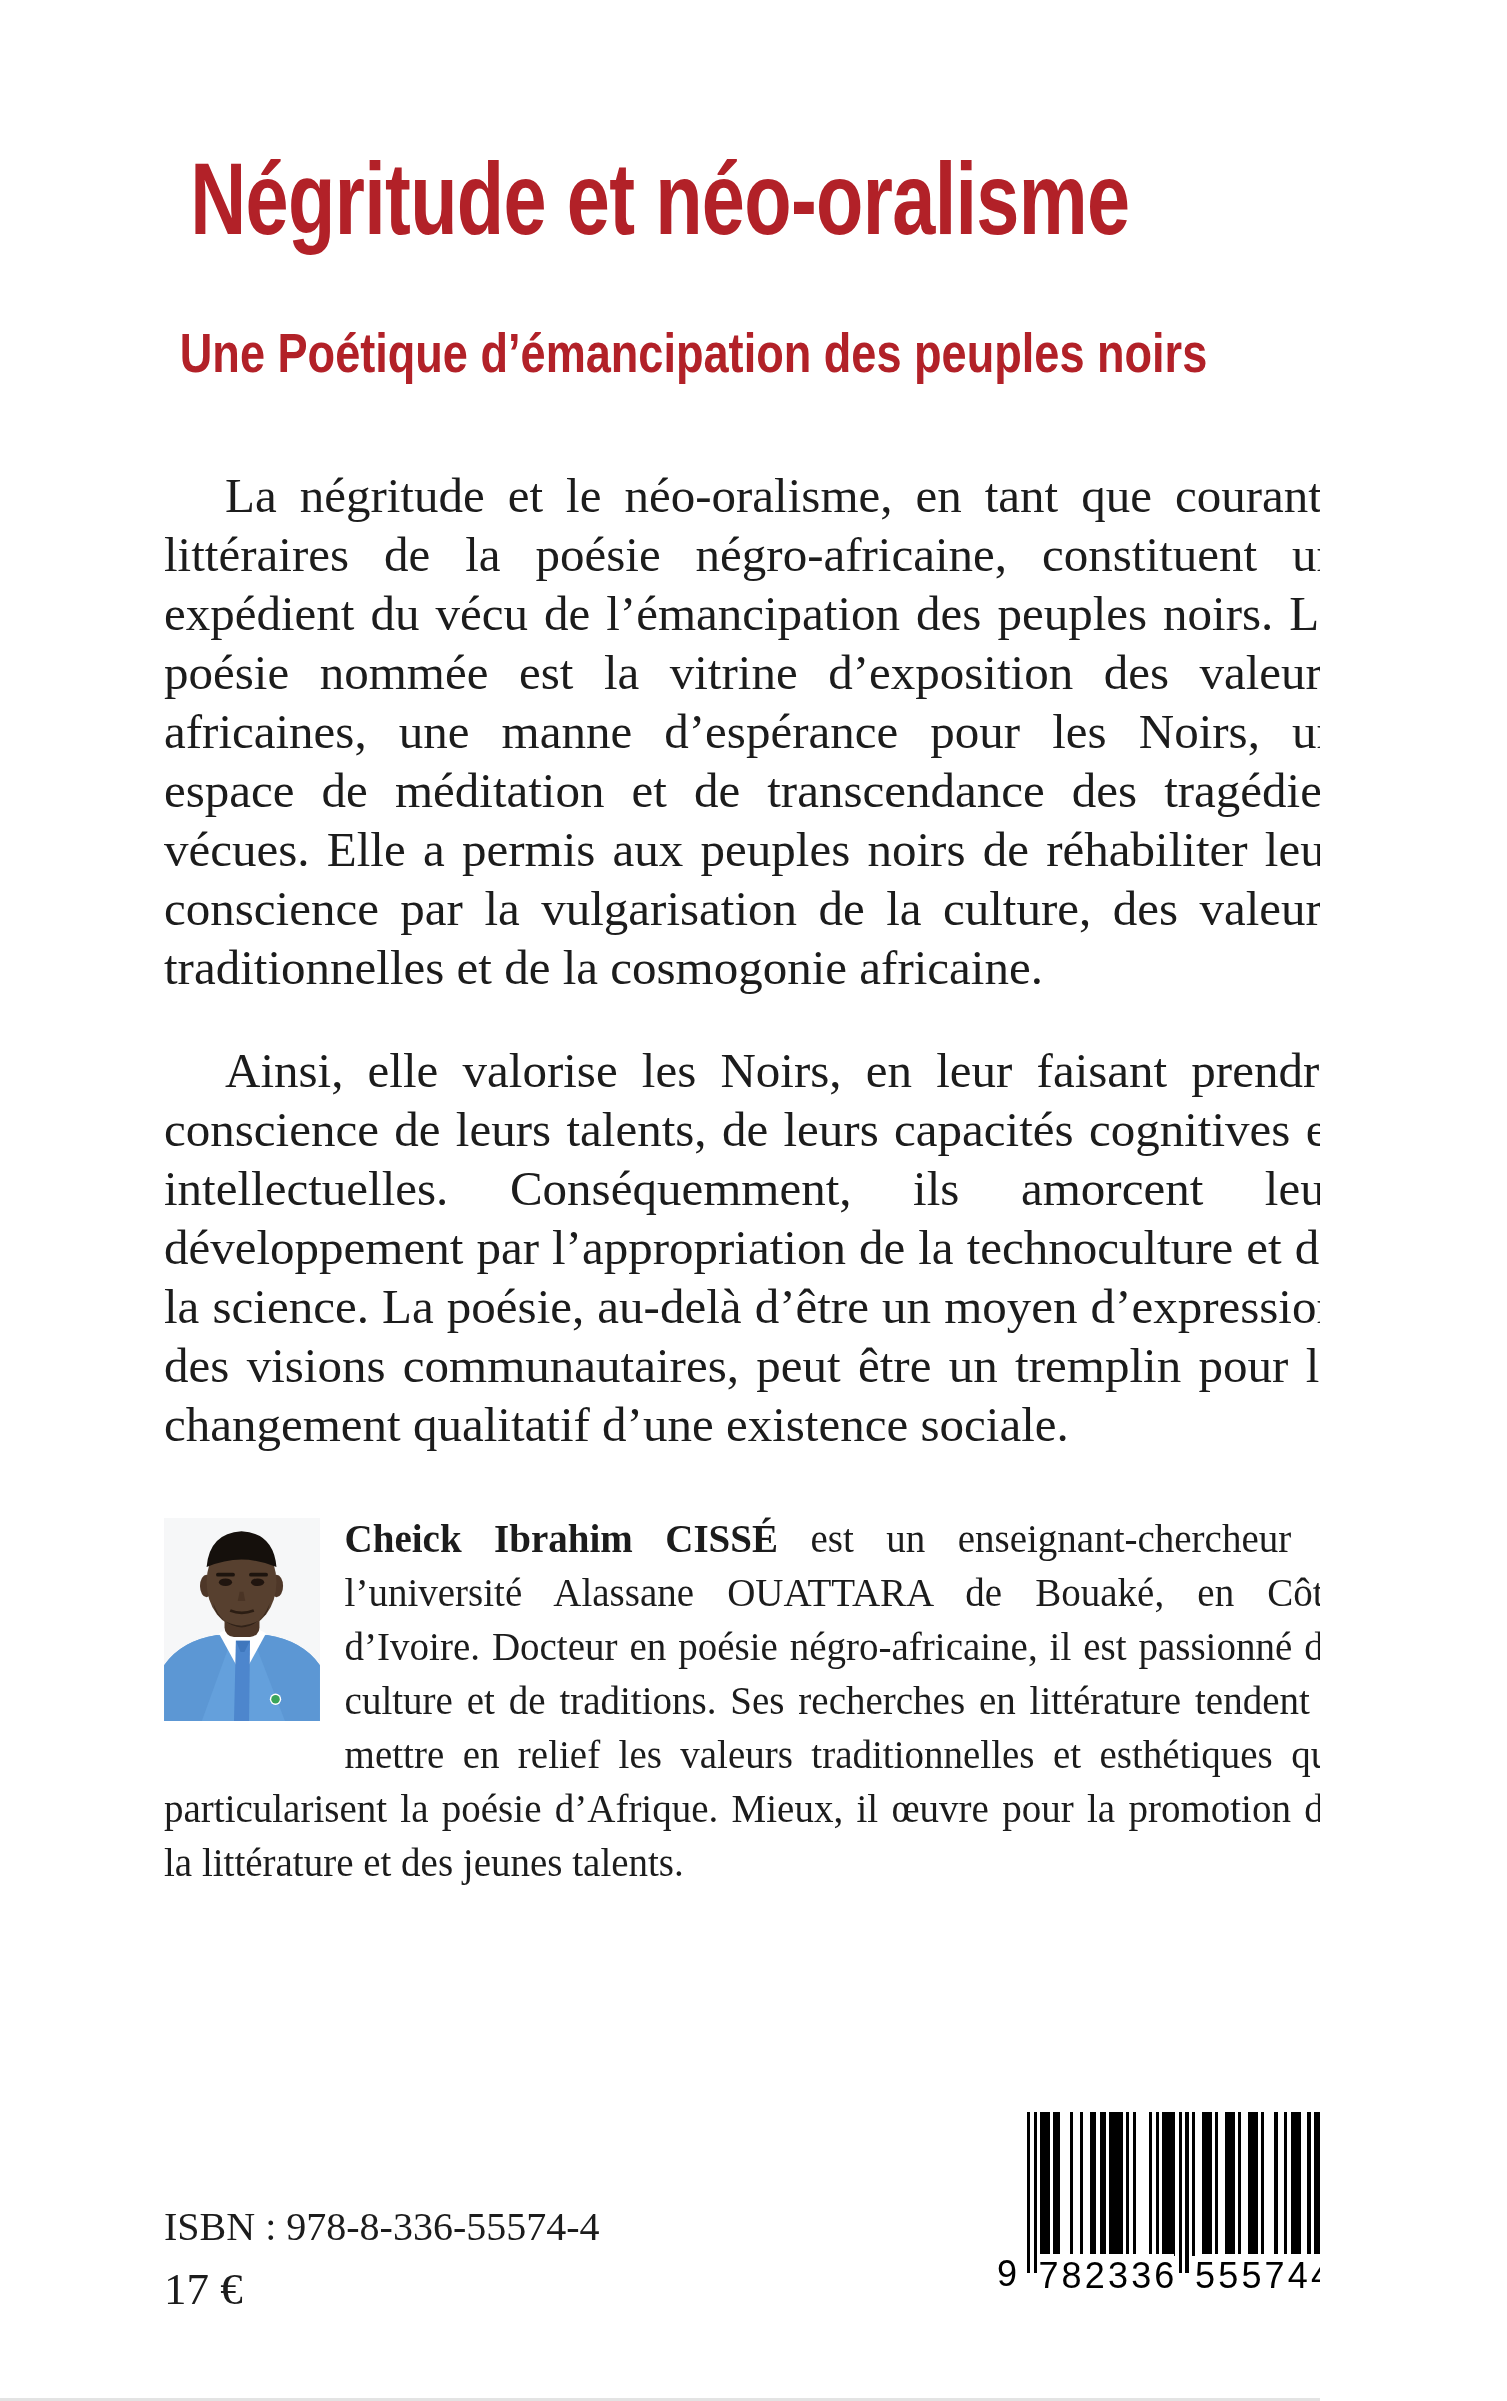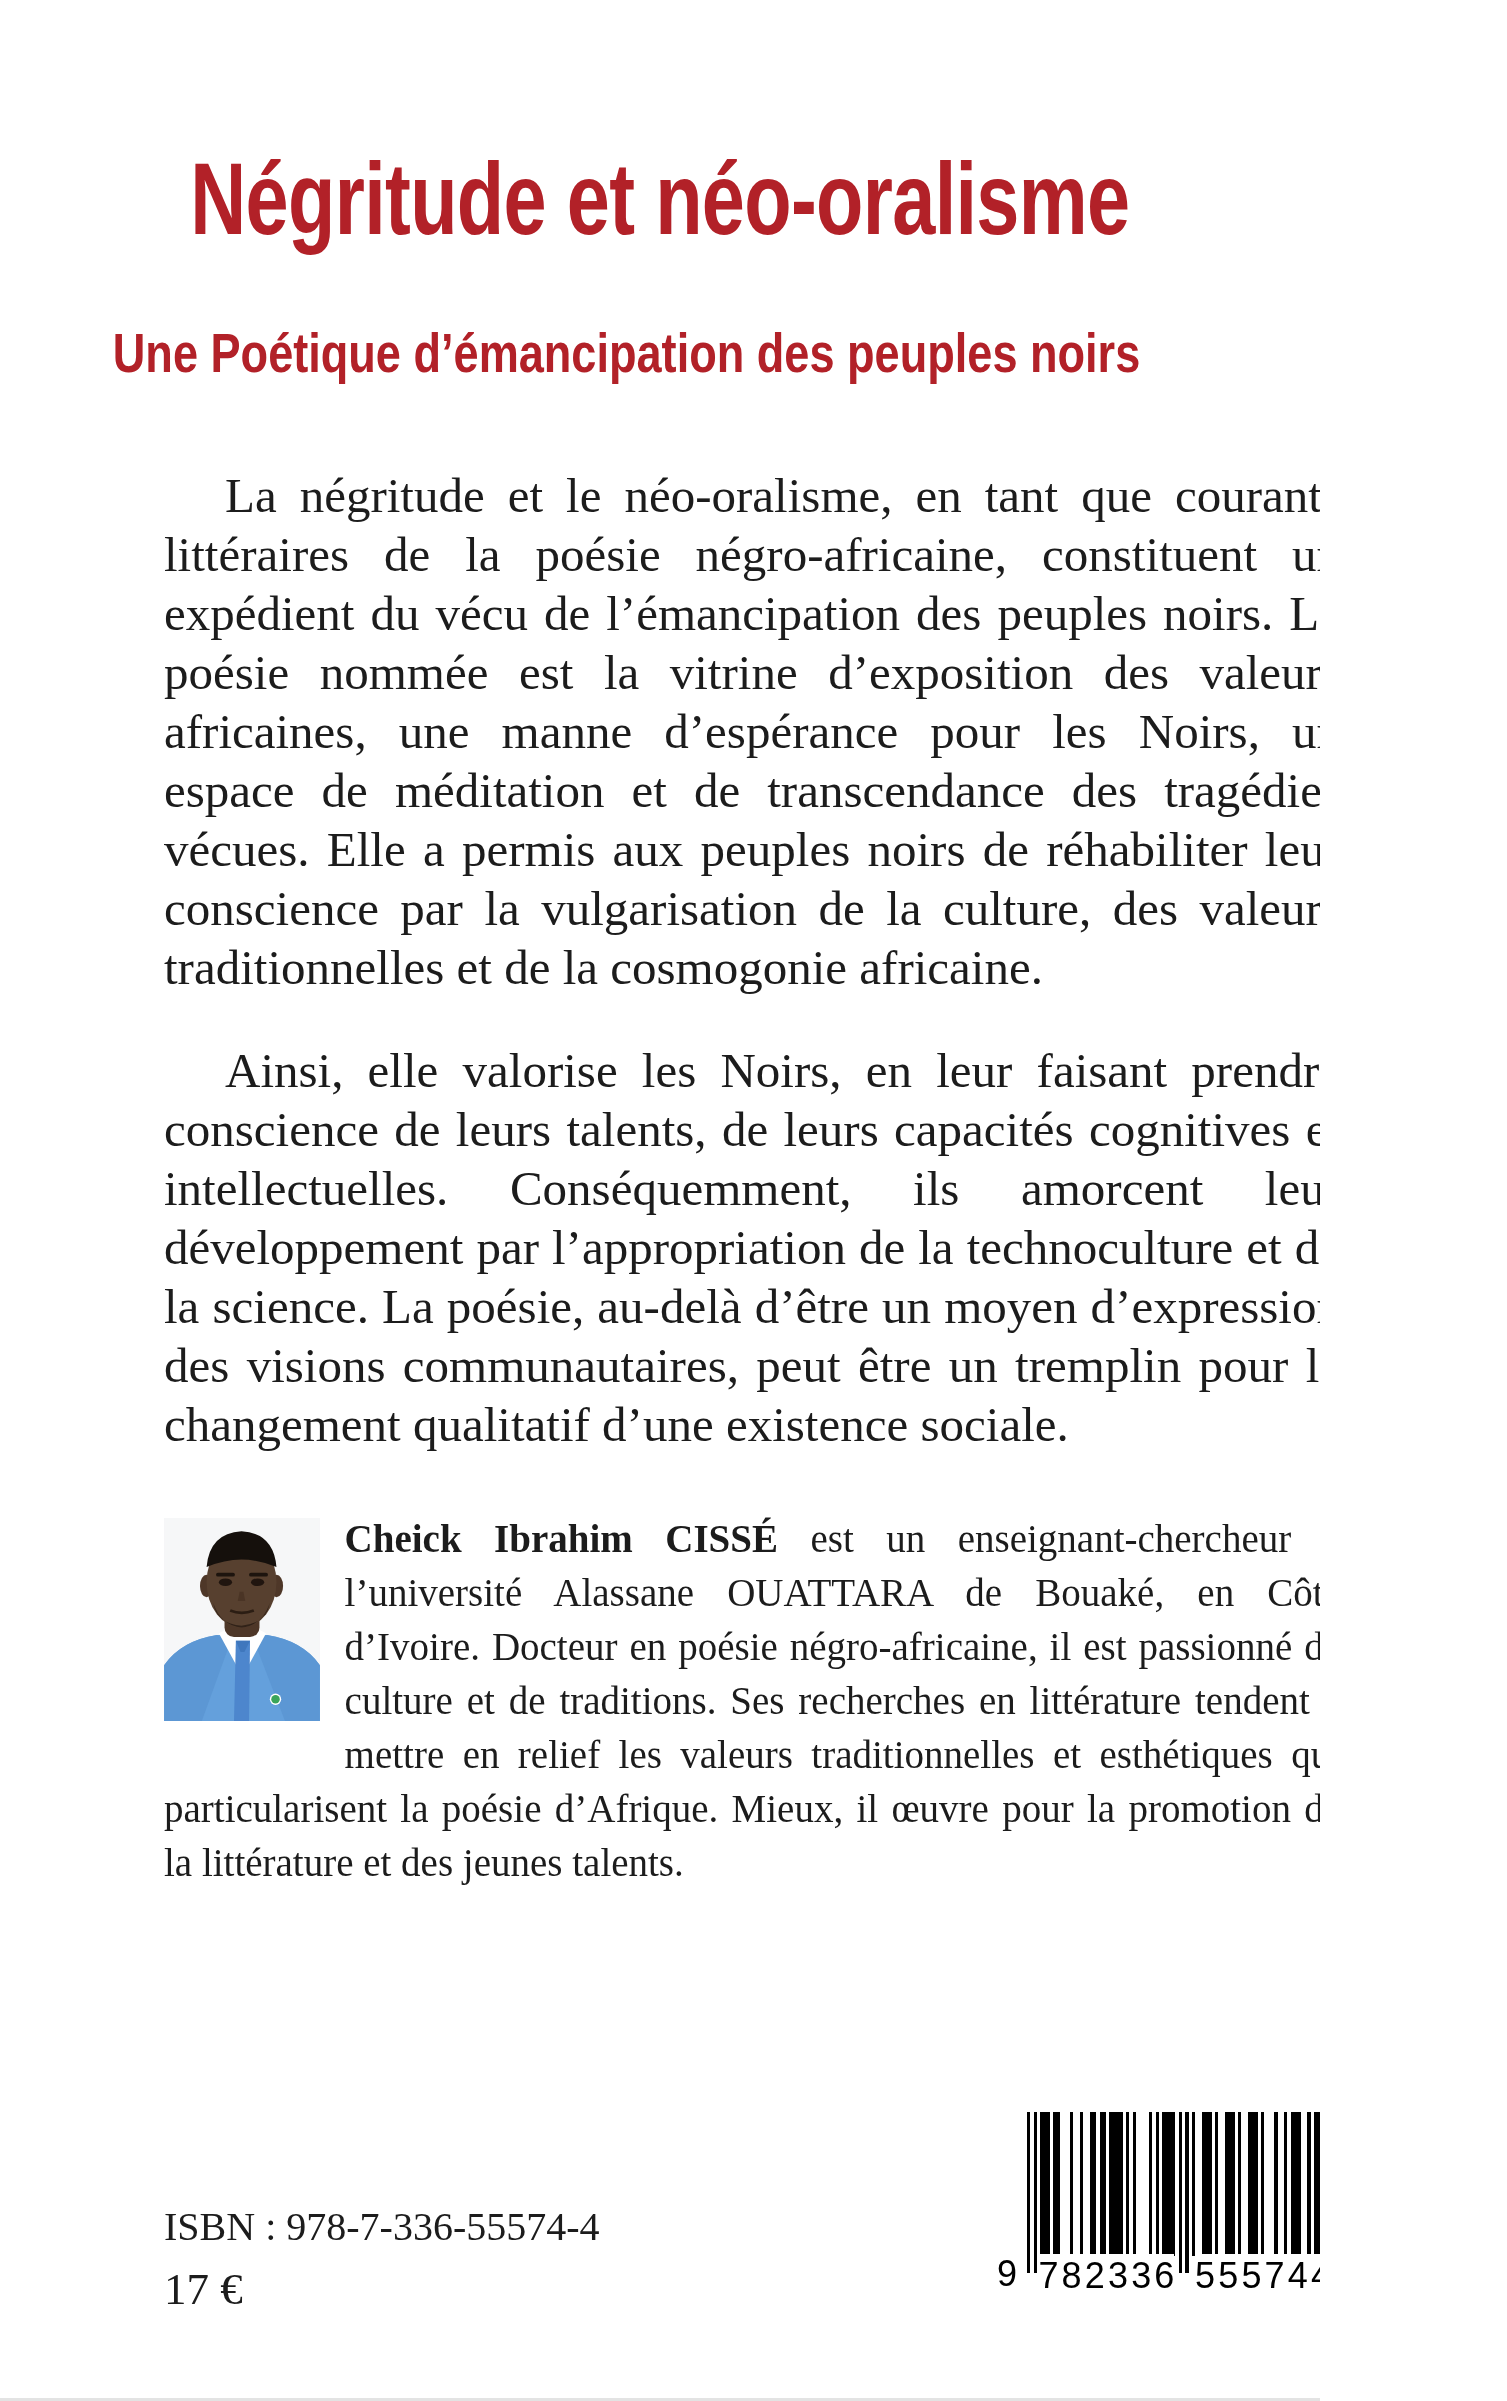--- a/index.html
+++ b/index.html
@@ -24,21 +24,21 @@
   .title-inner{
     display:inline-block;
     font-size:102px;font-weight:bold;
     transform:scaleX(0.76);transform-origin:center;
     letter-spacing:-0.9px;
     color:var(--accent);
     white-space:nowrap;
   }
   .subtitle-wrap{
     position:absolute;top:326px;left:0;width:100%;
-    text-align:left;line-height:1;
+    text-align:right;line-height:1;
     font-family:"Liberation Sans", sans-serif;
   }
   .subtitle-inner{
     display:inline-block;
     font-size:55px;font-weight:bold;
     transform:scaleX(0.82);transform-origin:center;
     color:var(--accent);
     white-space:nowrap;
   }
   
@@ -148,21 +148,21 @@
         <path d="M70,98 Q82,103 95,98" stroke="#2b1d13" stroke-width="3" fill="none"></path>
         <path d="M52,90 Q60,114 82,116 Q104,114 112,90 Q108,112 82,114 Q56,112 52,90 Z" fill="#241811" opacity="0.75"></path>
 
         <circle cx="118" cy="192" r="6" fill="#ffffff"></circle>
         <circle cx="118" cy="192" r="4.5" fill="#3aa55a"></circle>
       </svg>
     </div>
     <p style="margin:0"><span class="bio-name">Cheick Ibrahim CISSÉ</span><span> est un enseignant-chercheur à l’université Alassane OUATTARA de Bouaké, en Côte d’Ivoire. Docteur en poésie négro-africaine, il est passionné de culture et de traditions. Ses recherches en littérature tendent à mettre en relief les valeurs traditionnelles et esthétiques qui particularisent la poésie d’Afrique. Mieux, il œuvre pour la promotion de la littérature et des jeunes talents.</span></p>
   </div>
 
-  <div class="isbn">ISBN : 978-7-336-55574-4</div>
+  <div class="isbn">ISBN : 978-8-336-55574-4</div>
 
   <div class="price">17 €</div>
 
   <div class="barcode">
     <div class="bars" id="barcode-bars">
         <div class="module black tall"></div>
         <div class="module tall"></div>
         <div class="module black tall"></div>
         <div class="module"></div>
         <div class="module black"></div>

